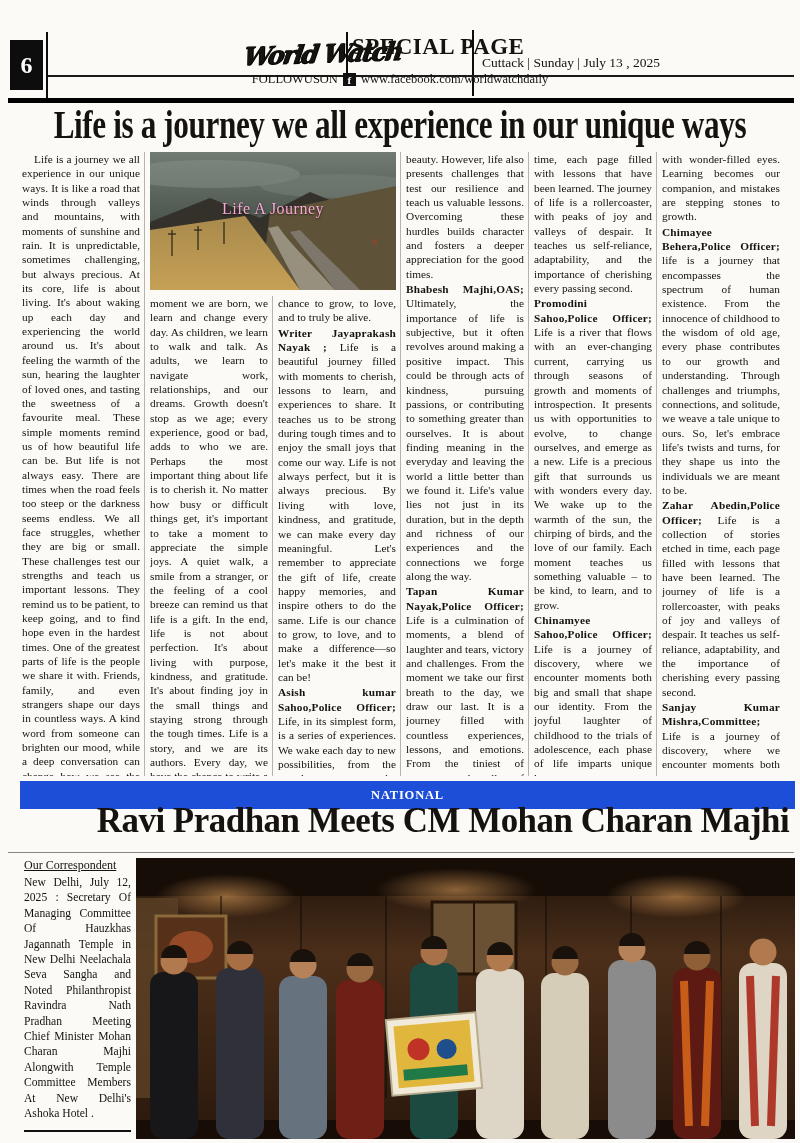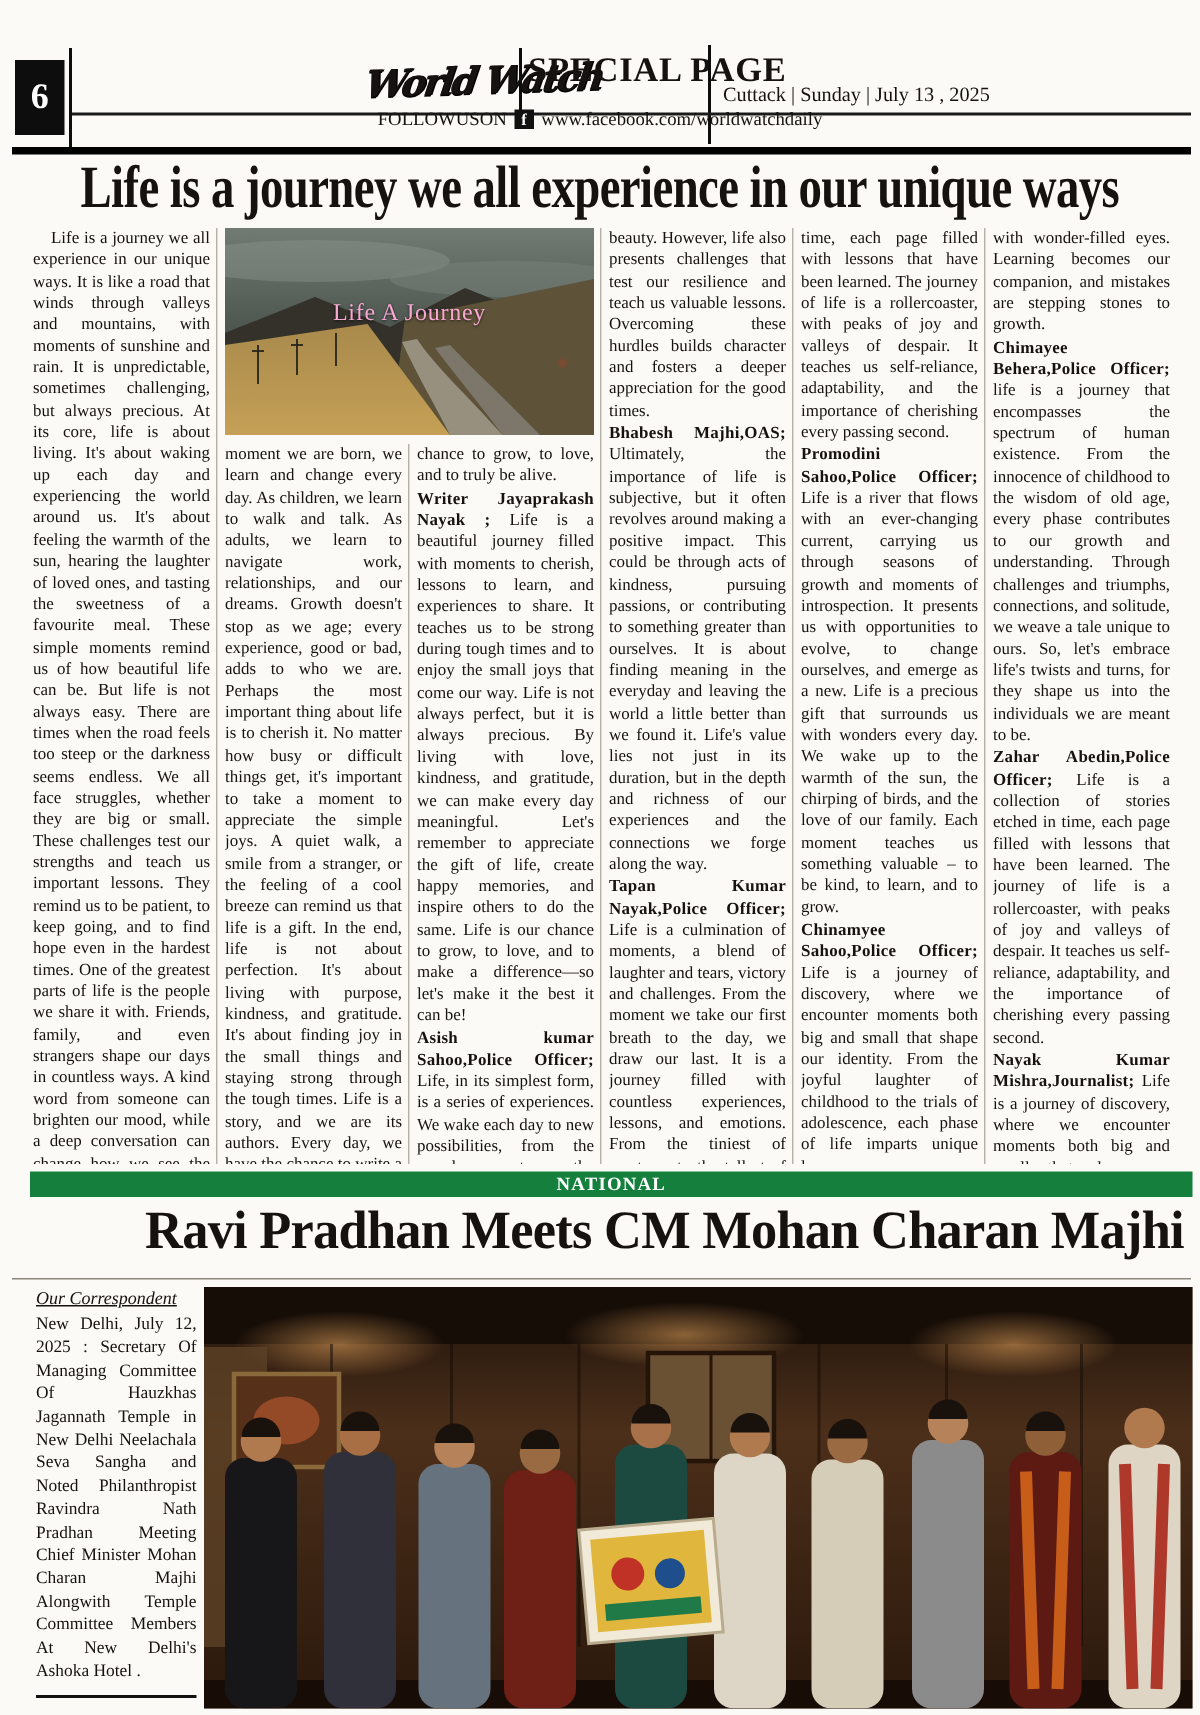--- a/index.html
+++ b/index.html
@@ -34,28 +34,28 @@
   .cols p{margin:0 0 1px 0;font-size:11.3px;line-height:14.35px;text-align:justify;}
   .cols p b{letter-spacing:.2px;}
   .indent-first p:first-child{text-indent:12px;}
   .innercols{display:flex;height:480px;overflow:hidden;}
   .landscape{position:relative;width:246px;height:138px;margin-bottom:6px;background:#3c463f;}
   .landscape svg{display:block;}
   .photocaption{position:absolute;left:0;top:48px;width:100%;text-align:center;color:#f9a8d4;
     font-size:16px;letter-spacing:.5px;text-shadow:0 1px 2px rgba(0,0,0,.7);}
 
   
-  .natbar{left:20px;right:5px;top:781px;height:17px;background:#15803d;display:flex;align-items:center;justify-content:center;}
+  .natbar{left:20px;right:5px;top:781px;height:28px;background:#1d4ed8;display:flex;align-items:center;justify-content:center;}
   .natbar span{color:#fff;font-weight:bold;font-size:12.5px;letter-spacing:.8px;}
   .h2wrap{left:0;top:799px;width:800px;height:50px;display:flex;justify-content:flex-end;overflow:hidden;}
   .headline2{white-space:nowrap;font-weight:bold;font-size:36px;letter-spacing:-.5px;transform:scaleX(.97);}
   .underrule{left:8px;right:6px;top:852px;height:1px;background:#8a867c;}
 
   .correspondent{left:24px;top:858px;width:107px;}
-  .byline{font-size:12px;text-decoration:underline;margin:0 0 2px 0;font-style:italic;}
+  .byline{font-size:12px;text-decoration:underline;margin:0 0 2px 0;}
   .corrbody{font-size:11.6px;line-height:15.4px;text-align:justify;margin:0;}
   .corrrule{margin-top:8px;height:2px;background:#111;}
 
   .groupphoto{left:136px;top:858px;width:659px;height:281px;background:#2a1a0e;overflow:hidden;}
   .groupphoto svg{display:block;}
 </style>
 </head>
 <body>
 
 <div class="abs pagebox">
@@ -145,21 +145,21 @@
   <div class="unit">
       <p>time, each page filled with lessons that have been learned. The journey of life is a rollercoaster, with peaks of joy and valleys of despair. It teaches us self-reliance, adaptability, and the importance of cherishing every passing second.</p>
       <p><b>Promodini Sahoo,Police Officer; </b>Life is a river that flows with an ever-changing current, carrying us through seasons of growth and moments of introspection. It presents us with opportunities to evolve, to change ourselves, and emerge as a new. Life is a precious gift that surrounds us with wonders every day. We wake up to the warmth of the sun, the chirping of birds, and the love of our family. Each moment teaches us something valuable – to be kind, to learn, and to grow.</p>
       <p><b>Chinamyee Sahoo,Police Officer; </b>Life is a journey of discovery, where we encounter moments both big and small that shape our identity. From the joyful laughter of childhood to the trials of adolescence, each phase of life imparts unique lessons.</p>
     </div>
   <div class="gap"></div>
   <div class="unit">
       <p>with wonder-filled eyes. Learning becomes our companion, and mistakes are stepping stones to growth.</p>
       <p><b>Chimayee Behera,Police Officer; </b>life is a journey that encompasses the spectrum of human existence. From the innocence of childhood to the wisdom of old age, every phase contributes to our growth and understanding. Through challenges and triumphs, connections, and solitude, we weave a tale unique to ours. So, let's embrace life's twists and turns, for they shape us into the individuals we are meant to be.</p>
       <p><b>Zahar Abedin,Police Officer; </b>Life is a collection of stories etched in time, each page filled with lessons that have been learned. The journey of life is a rollercoaster, with peaks of joy and valleys of despair. It teaches us self-reliance, adaptability, and the importance of cherishing every passing second.</p>
-      <p><b>Nayak Kumar Mishra,Journalist; </b>Life is a journey of discovery, where we encounter moments both big and small that shape our identity. From the joyful laughter of childhood to the trials of adolescence, each phase of life imparts unique lessons.</p>
+      <p><b>Sanjay Kumar Mishra,Committee; </b>Life is a journey of discovery, where we encounter moments both big and small that shape our identity. From the joyful laughter of childhood to the trials of adolescence, each phase of life imparts unique lessons.</p>
     </div>
 </div>
 
 <div class="abs natbar">
   <span>NATIONAL</span>
 </div>
 <div class="abs h2wrap">
   <div class="headline2">Ravi Pradhan Meets CM Mohan Charan Majhi</div>
 </div>
 <div class="abs underrule"></div>

